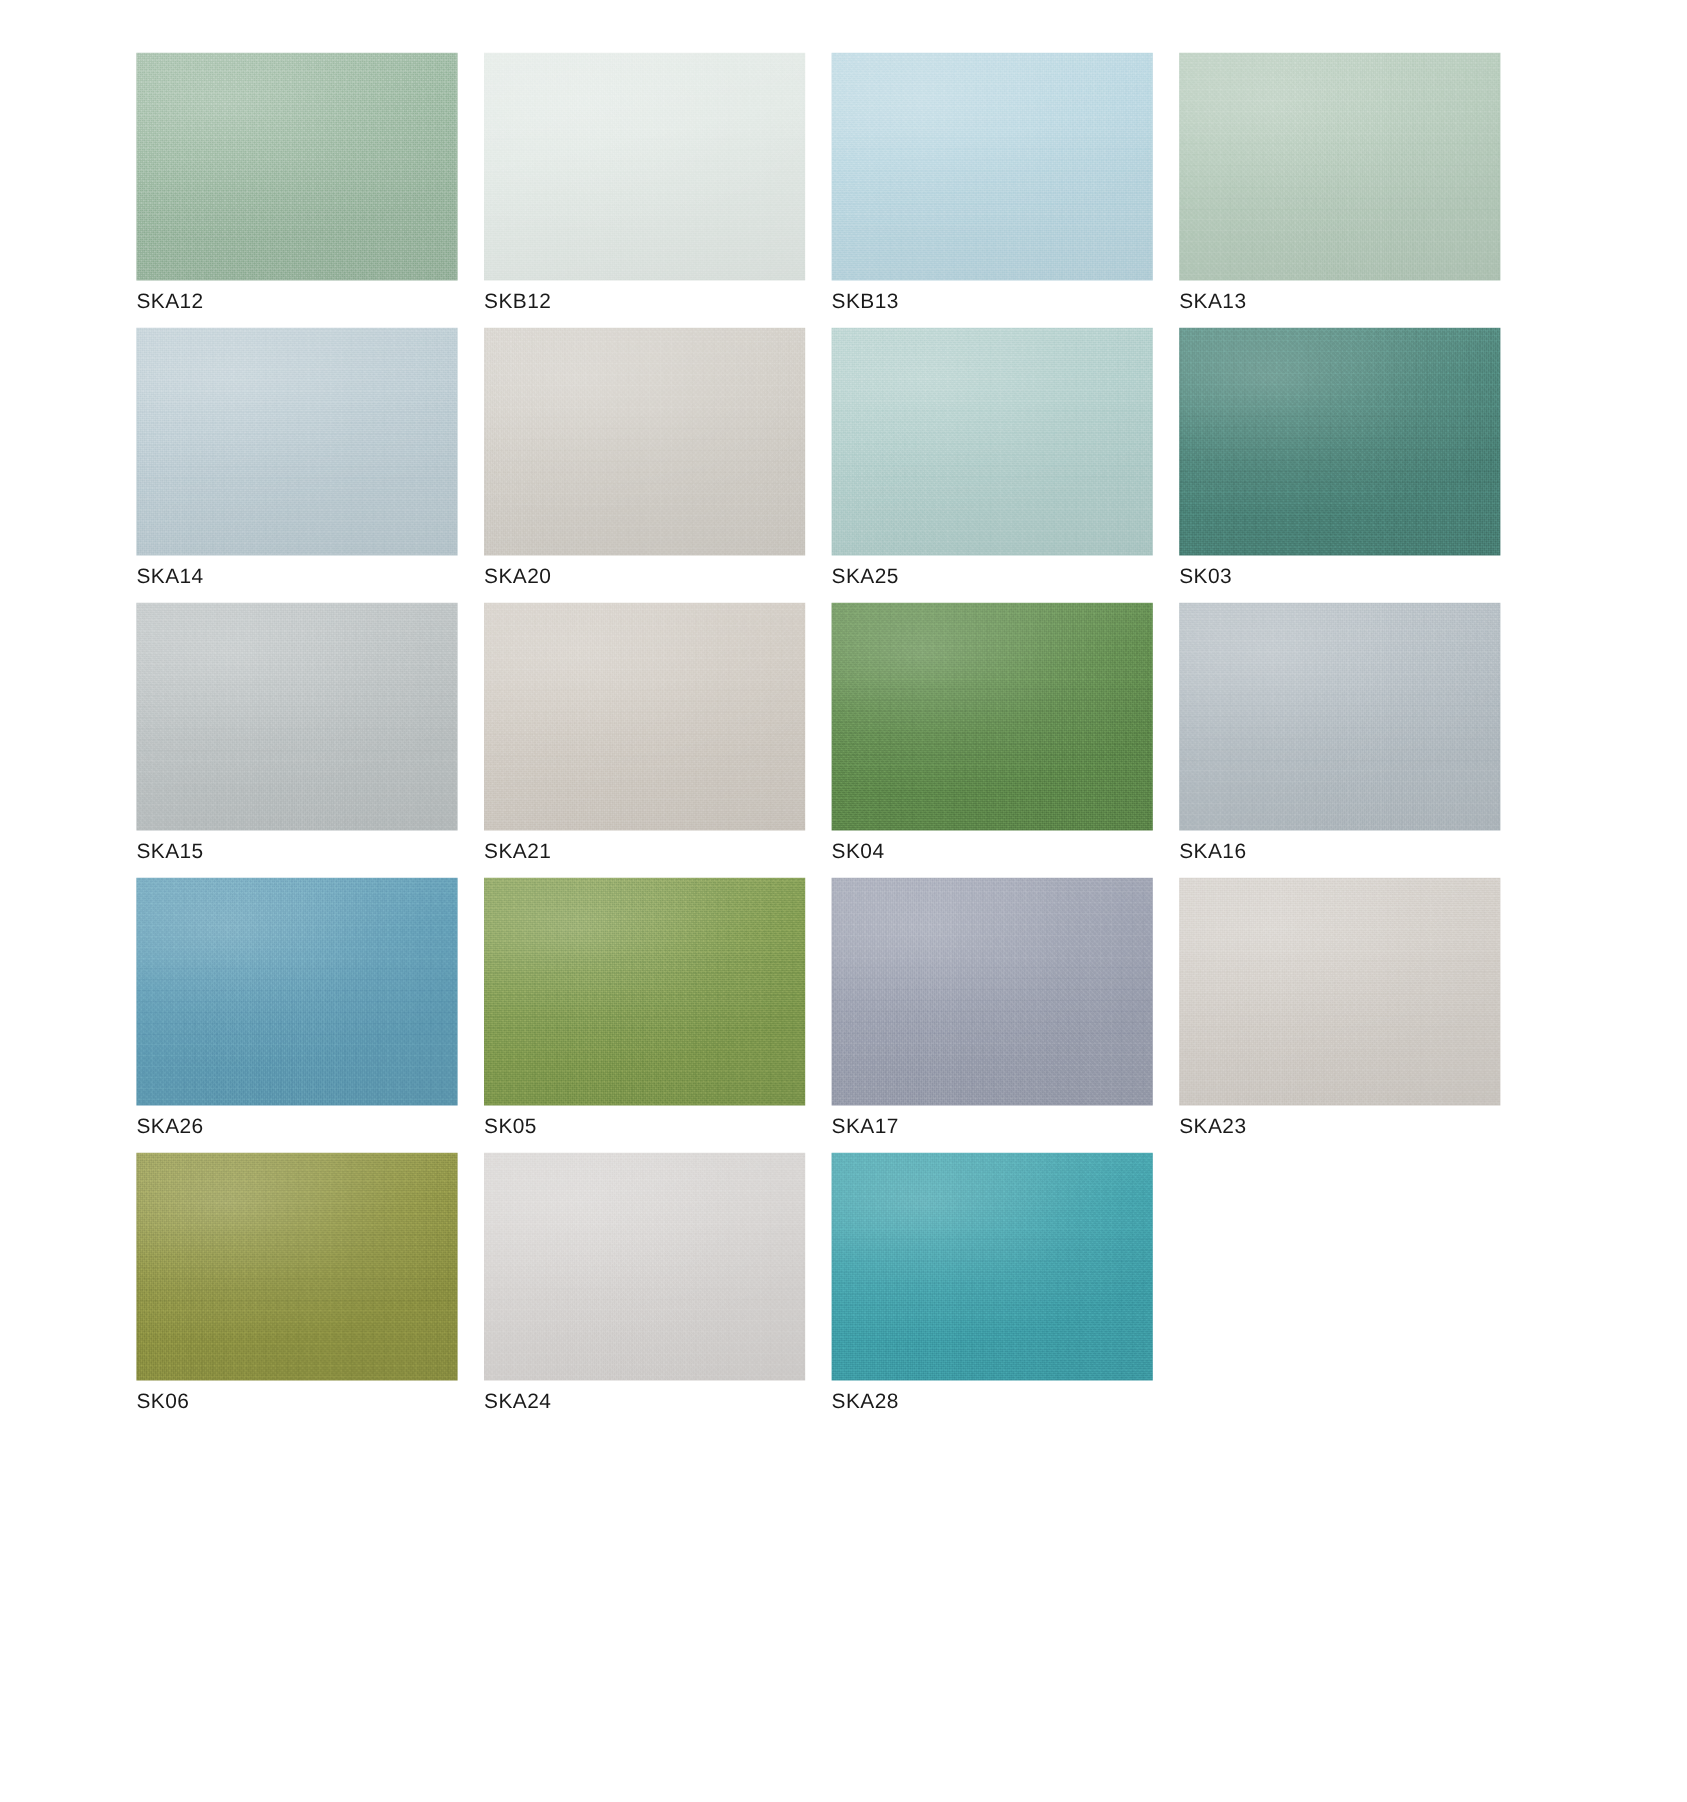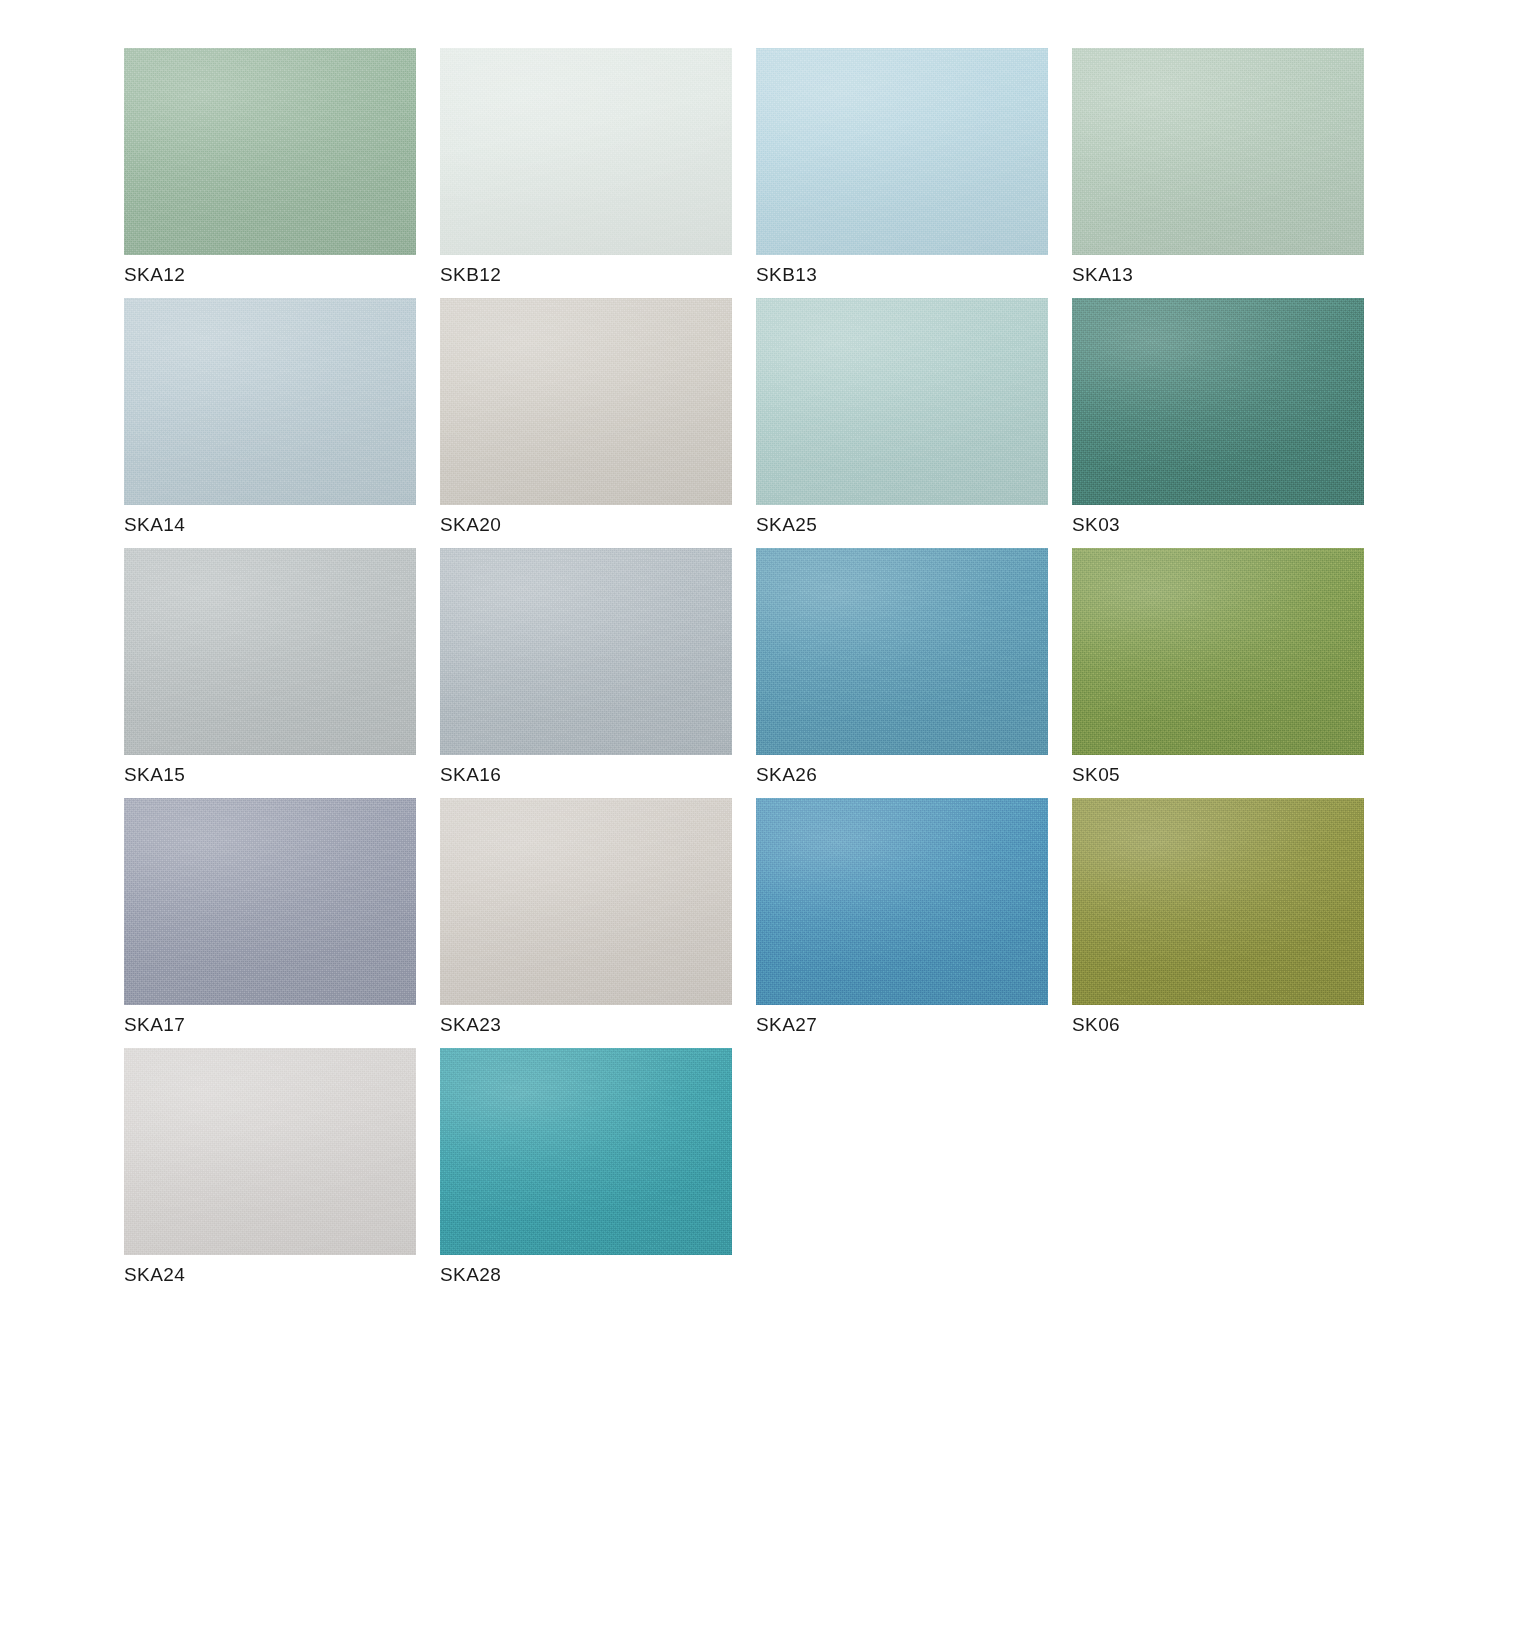--- a/index.html
+++ b/index.html
@@ -137,20 +137,34 @@
         <div class="label">SK03</div>
       </div>
       <div class="cell">
         <div class="swatch" style="background-color: rgb(188, 194, 195);">
           <div class="grain" style="background-position: 11px 1px, 0px 1px, 15px 3px, 1px 6px;"></div>
           <div class="sheen"></div>
         </div>
         <div class="label">SKA15</div>
       </div>
       <div class="cell">
+        <div class="swatch" style="background-color: rgb(210, 204, 196);">
+          <div class="grain" style="background-position: 5px 6px, 3px 5px, 11px 0px, 18px 4px;"></div>
+          <div class="sheen"></div>
+        </div>
+        <div class="label">SKA21</div>
+      </div>
+      <div class="cell">
+        <div class="swatch" style="background-color: rgb(95, 138, 76);">
+          <div class="grain" style="background-position: 6px 5px, 0px 6px, 3px 4px, 14px 0px;"></div>
+          <div class="sheen"></div>
+        </div>
+        <div class="label">SK04</div>
+      </div>
+      <div class="cell">
         <div class="swatch" style="background-color: rgb(180, 189, 195);">
           <div class="grain" style="background-position: 0px 10px, 3px 3px, 16px 1px, 12px 6px;"></div>
           <div class="sheen"></div>
         </div>
         <div class="label">SKA16</div>
       </div>
       <div class="cell">
         <div class="swatch" style="background-color: rgb(95, 156, 181);">
           <div class="grain" style="background-position: 1px 9px, 0px 4px, 8px 0px, 8px 2px;"></div>
           <div class="sheen"></div>
@@ -170,27 +184,20 @@
           <div class="sheen"></div>
         </div>
         <div class="label">SKA17</div>
       </div>
       <div class="cell">
         <div class="swatch" style="background-color: rgb(211, 206, 200);">
           <div class="grain" style="background-position: 9px 2px, 0px 2px, 13px 1px, 2px 4px;"></div>
           <div class="sheen"></div>
         </div>
         <div class="label">SKA23</div>
-      </div>
-      <div class="cell">
-        <div class="swatch" style="background-color: rgb(78, 147, 184);">
-          <div class="grain" style="background-position: 3px 7px, 3px 6px, 9px 3px, 0px 2px;"></div>
-          <div class="sheen"></div>
-        </div>
-        <div class="label">SKA27</div>
       </div>
       <div class="cell">
         <div class="swatch" style="background-color: rgb(141, 146, 66);">
           <div class="grain" style="background-position: 10px 1px, 6px 3px, 5px 0px, 17px 0px;"></div>
           <div class="sheen"></div>
         </div>
         <div class="label">SK06</div>
       </div>
       <div class="cell">
         <div class="swatch" style="background-color: rgb(215, 212, 210);">

